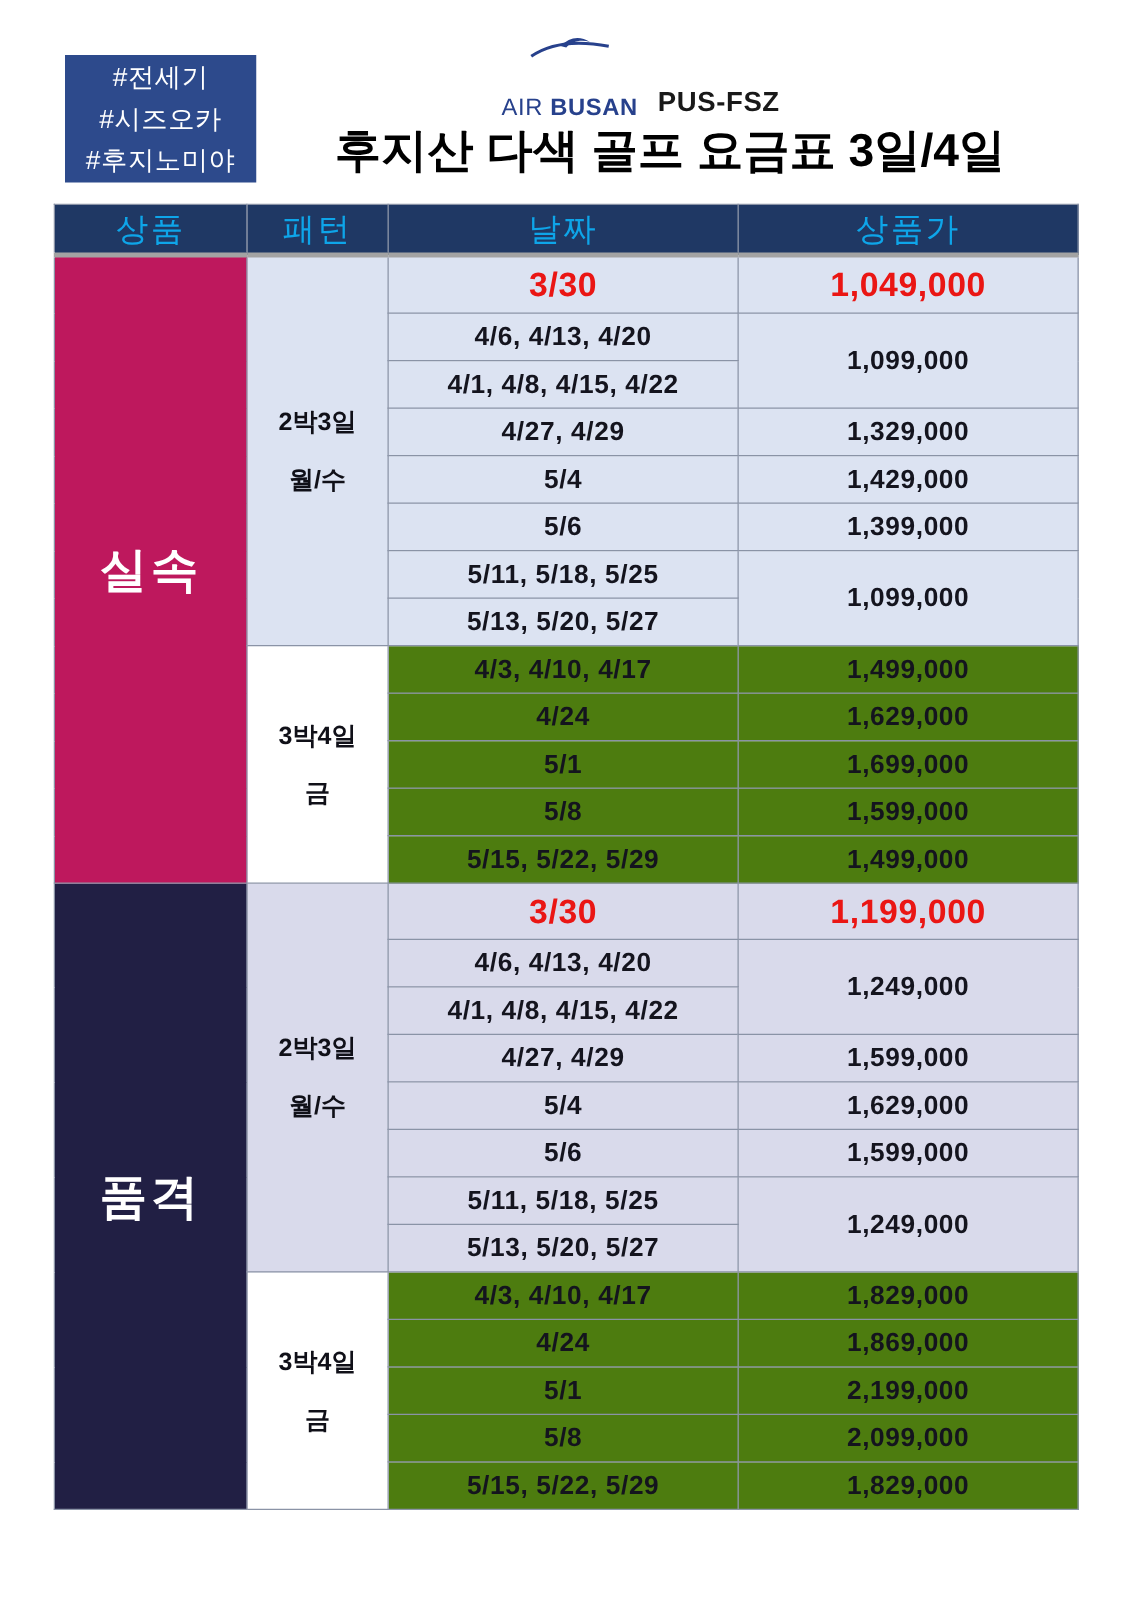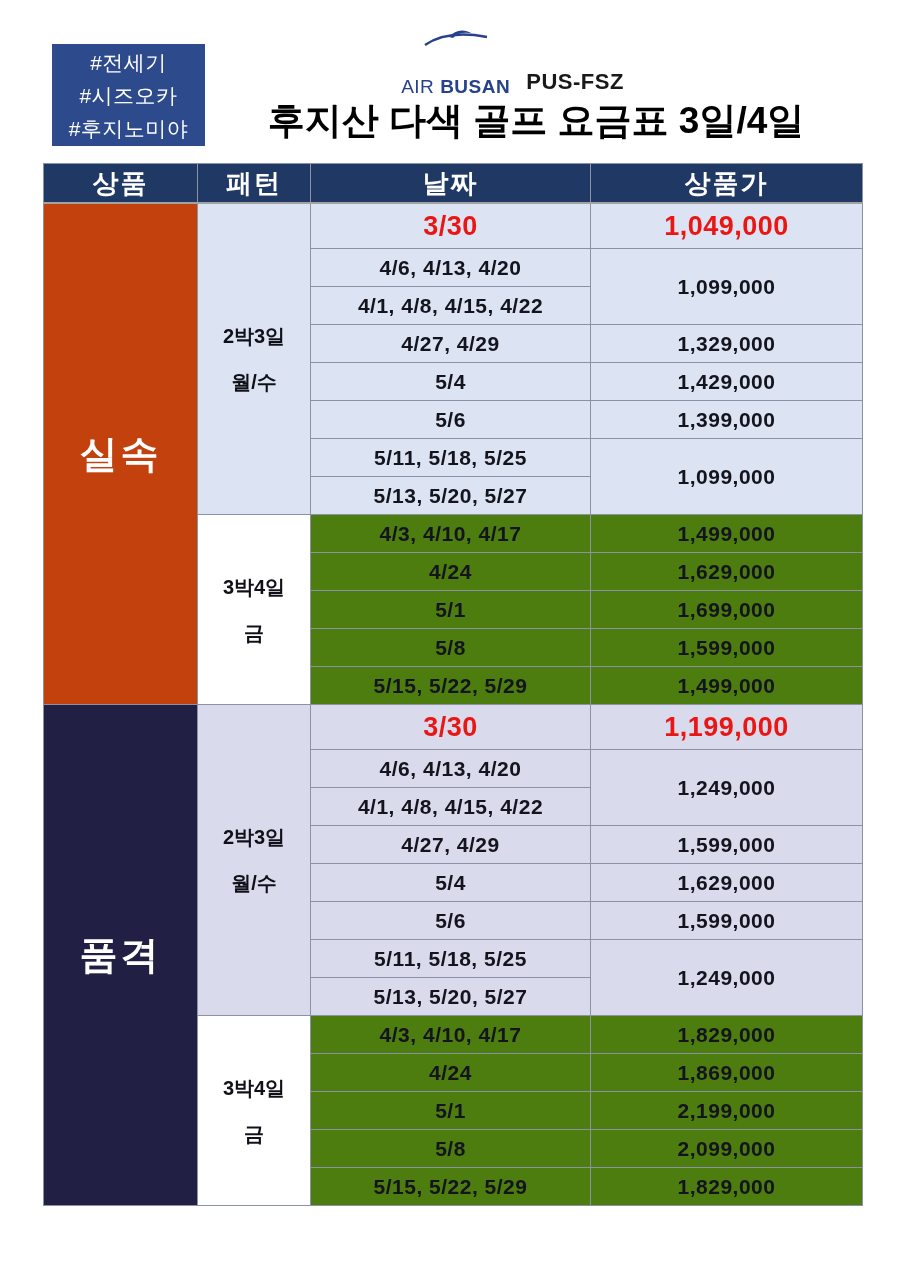--- a/index.html
+++ b/index.html
@@ -33,26 +33,26 @@
     text-align:center;font-size:37px;font-weight:800;color:#000;
     letter-spacing:0;white-space:nowrap;
   }
   
   table.price{
     position:absolute;left:43px;top:163px;
     border-collapse:collapse;table-layout:fixed;
   }
   .price th,.price td{border:1px solid #8a93a6;padding:0;}
   .price th{
-    background:#1f3864;color:#ffffff;font-size:26px;font-weight:700;
-    height:38px;border-bottom:2px solid #a3a3a3;letter-spacing:2px;
+    background:#1f3864;color:#0ea5e9;font-size:26px;font-weight:400;
+    height:38px;border-bottom:4px solid #a3a3a3;letter-spacing:2px;
   }
   .price td{text-align:center;vertical-align:middle;font-weight:700;color:#14141e;}
   td.product{color:#ffffff;font-size:38px;letter-spacing:3px;}
-  td.product.p-a{background:#c2410c;}
+  td.product.p-a{background:#be185d;}
   td.product.p-b{background:#211f44;}
   td.pattern{font-size:20px;line-height:2.3;white-space:pre-line;color:#101018;}
   td.pattern.bg-a{background:#dce3f2;}
   td.pattern.bg-b{background:#d9daeb;}
   td.pattern.bg-w{background:#ffffff;}
   td.date,td.price-cell{font-size:21px;height:37px;letter-spacing:.5px;}
   tr.sec-a td.date,tr.sec-a td.price-cell{background:#dce3f2;}
   tr.sec-b td.date,tr.sec-b td.price-cell{background:#d9daeb;}
   tr.sec-w td.date,tr.sec-w td.price-cell{background:#4d7c0f;}
   tr.red td.date,tr.red td.price-cell{color:#ea1614;font-size:27px;height:44px;}

